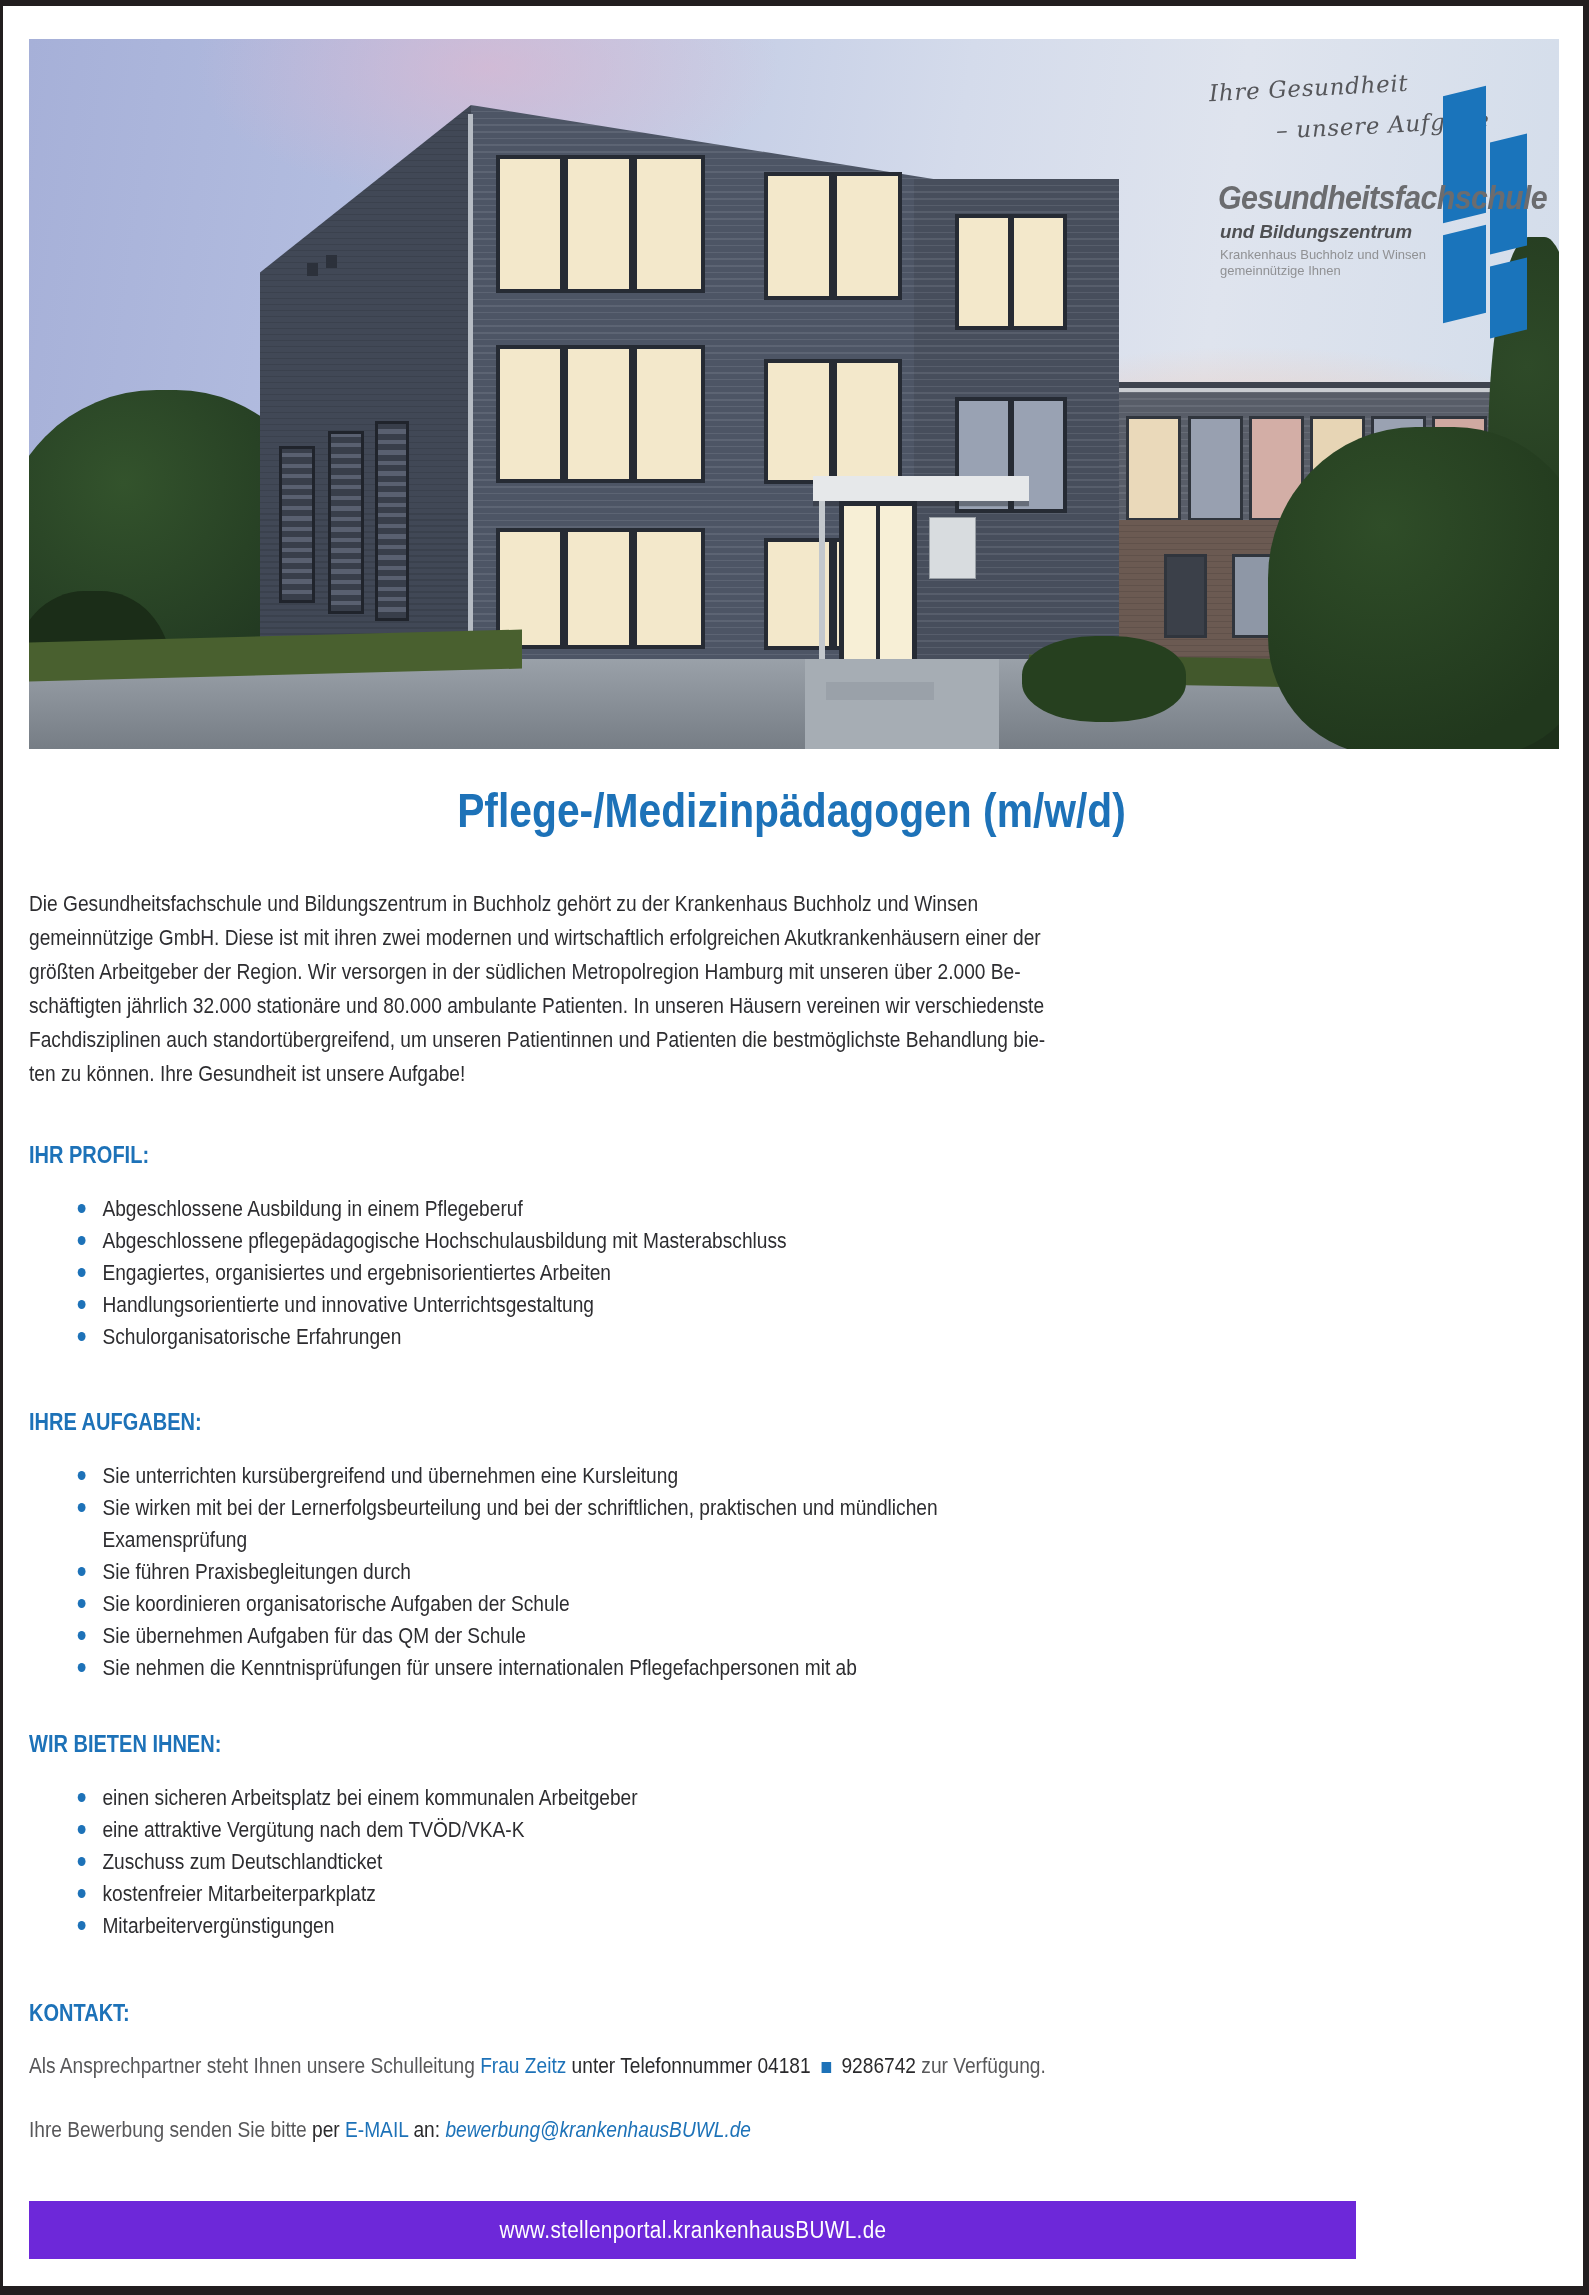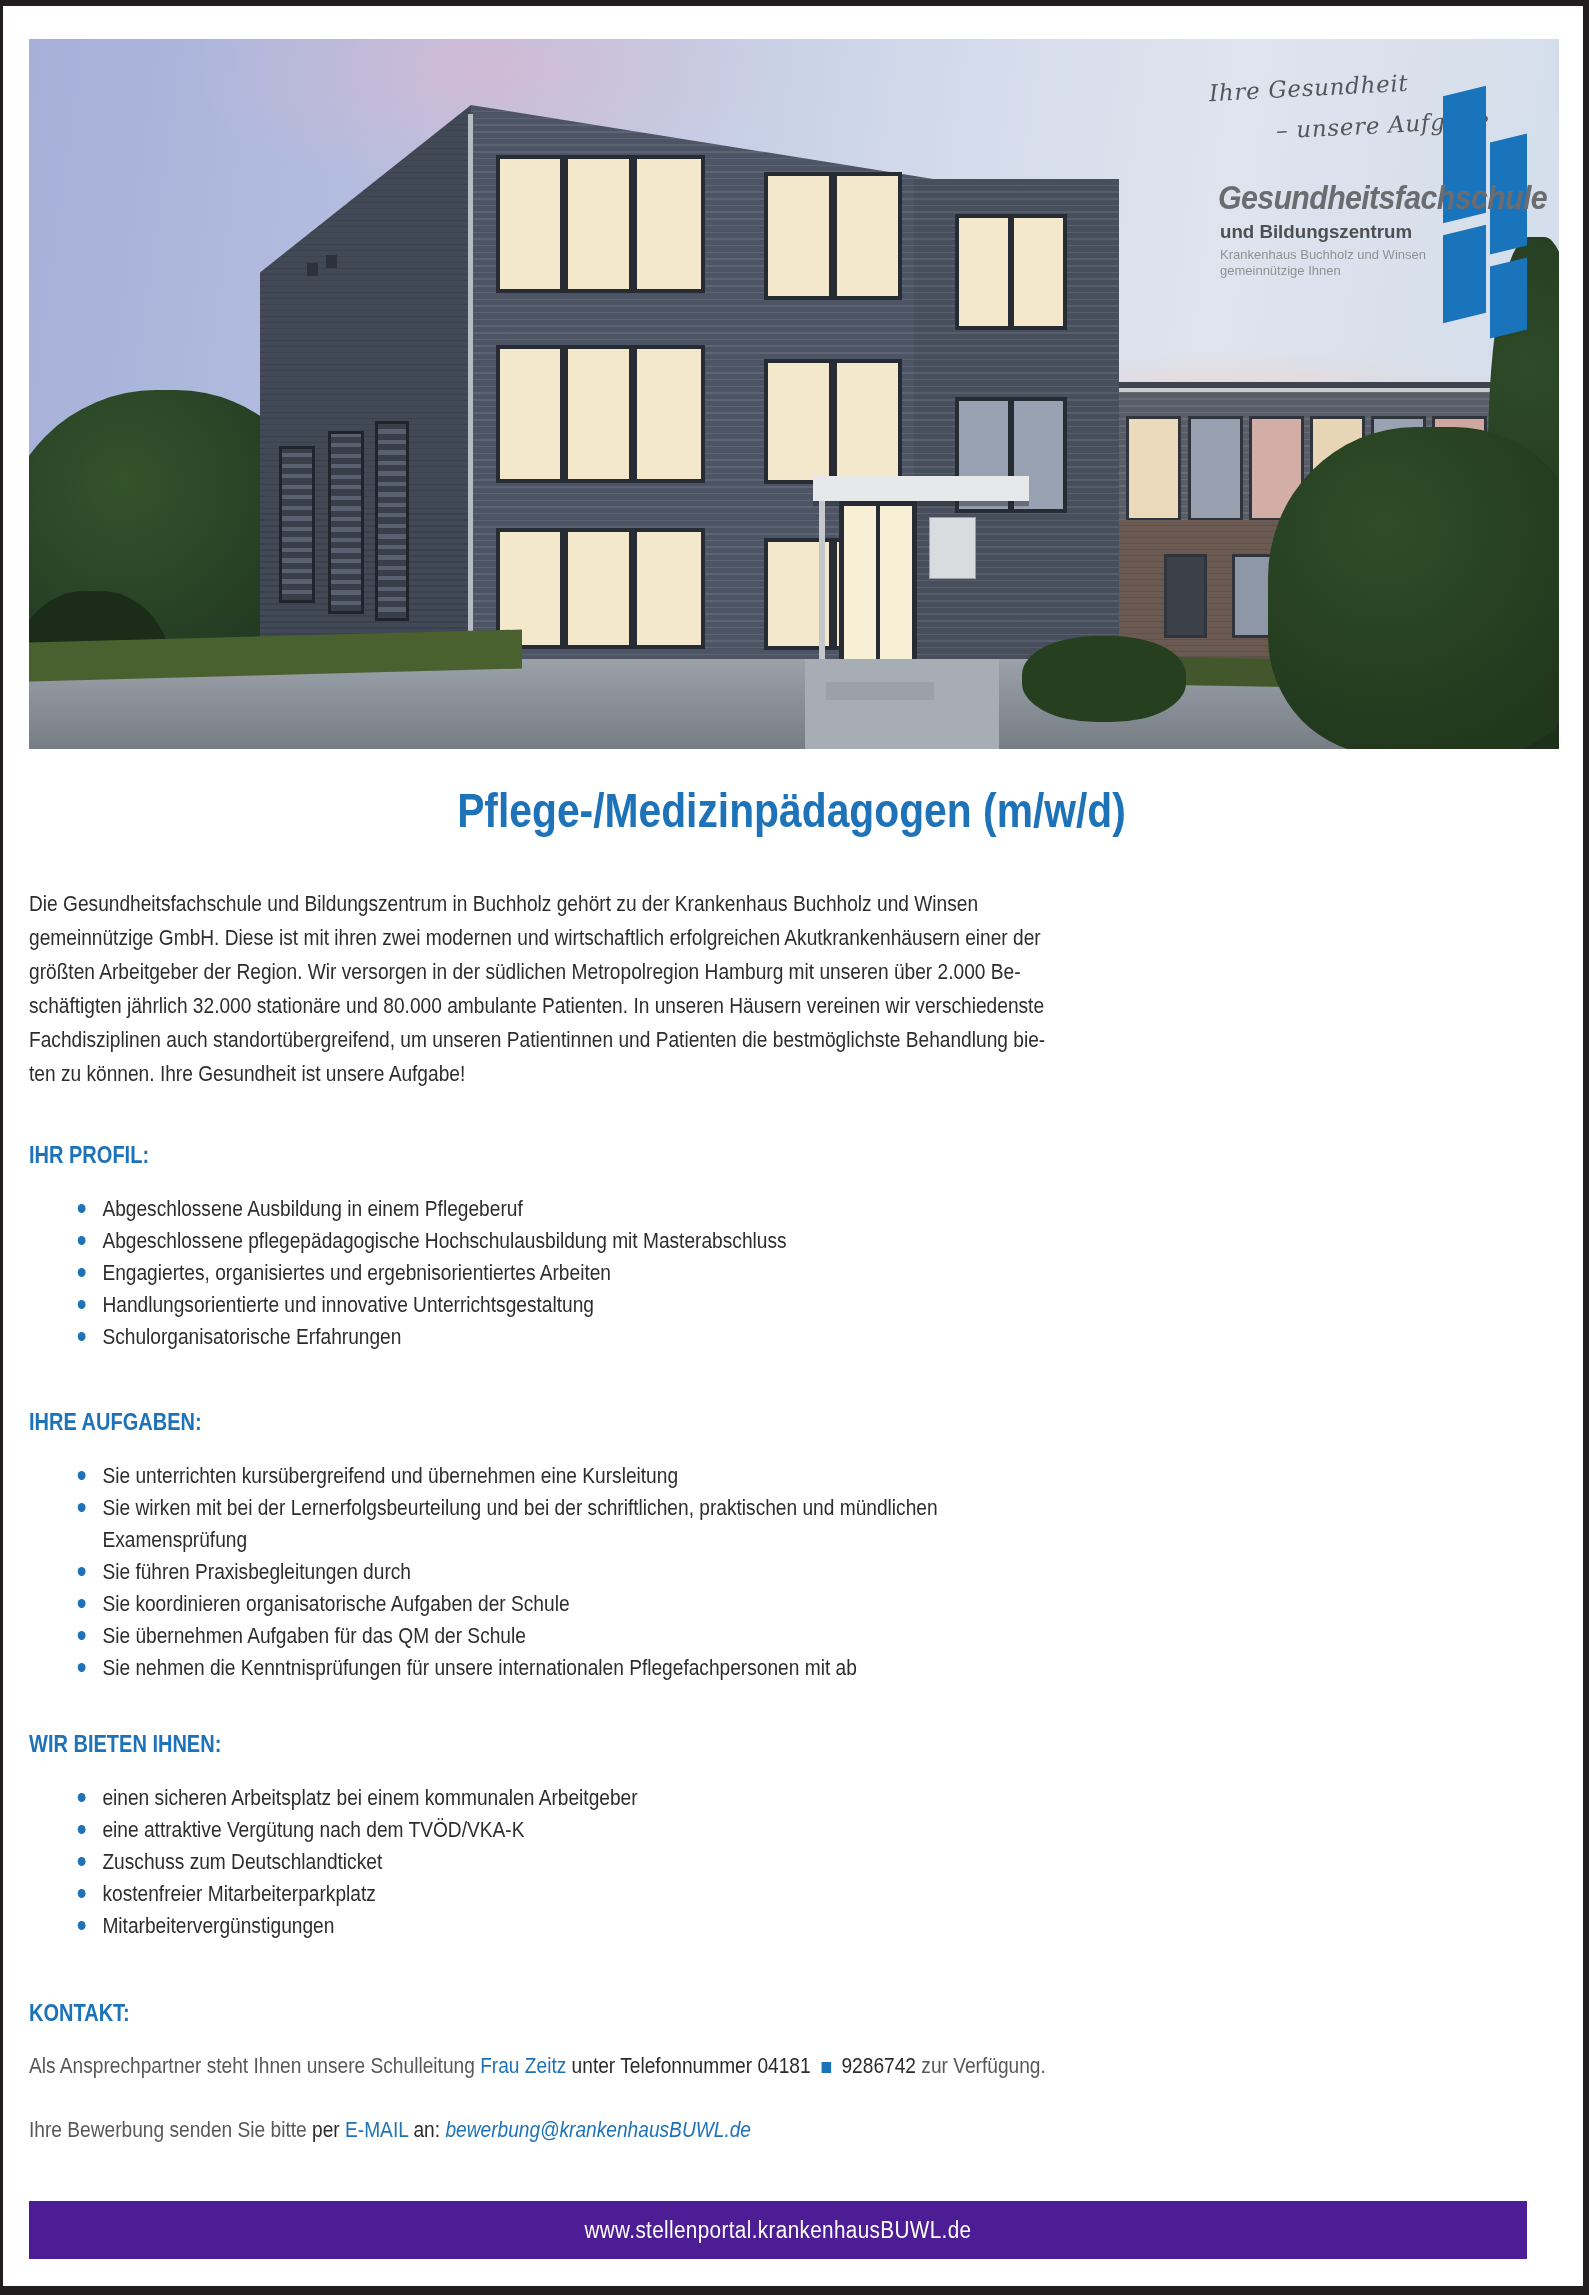--- a/index.html
+++ b/index.html
@@ -26,21 +26,21 @@
   .wwin{position:absolute;border:3px solid #30353d;box-sizing:border-box;}
   .blob{position:absolute;}
 
   
   .logo{position:absolute;left:1160px;top:63px;width:403px;height:224px;}
   .logo .script{position:absolute;font-family:"DejaVu Serif",serif;font-style:italic;
                 color:#55565a;font-size:23px;letter-spacing:0.7px;transform:rotate(-3deg);}
   .lbar{position:absolute;background:#1a74bb;transform:skewY(-14deg);}
   .logo-name{position:absolute;left:55px;top:110px;z-index:3;font-size:33px;font-style:italic;font-weight:600;
              color:#6b6c6f;transform:scaleX(0.92);transform-origin:0 0;white-space:nowrap;letter-spacing:-0.7px;}
-  .logo-sub{position:absolute;left:57px;top:152px;z-index:3;font-size:18.7px;font-weight:bold;color:#4e4f52;}
+  .logo-sub{position:absolute;left:57px;top:152px;z-index:3;font-size:18.7px;font-weight:bold;color:#4e4f52;font-style:italic;}
   .logo-org{position:absolute;left:57px;top:178px;z-index:3;font-size:13px;line-height:15.7px;color:#909194;}
 
   
   .banner{position:absolute;left:61px;top:686px;width:1427px;height:64px;background:#ffffff;
           display:flex;align-items:center;justify-content:center;}
   .banner-inner{font-size:30px;color:#2a2a2c;font-variant:small-caps;letter-spacing:1.1px;
                 transform:scaleX(0.88);transform-origin:50% 50%;white-space:nowrap;}
   .banner-sep{margin:0 22.4px;}
 
   
@@ -52,21 +52,21 @@
   .sec{position:absolute;left:26px;}
   .sec-h{font-size:23px;font-weight:bold;color:#1d72b8;margin:0 0 24px 0;line-height:28px;}
   .li{display:flex;line-height:32px;font-size:22px;color:#2d2d30;}
   .dot{flex:none;width:9px;height:9px;border-radius:50%;background:#1d72b8;margin:11.2px 19.4px 0 56px;}
   .contact-line{font-size:22px;line-height:30px;white-space:nowrap;}
   .seg-gray{color:#58585a;} .seg-dark{color:#2a2a2c;} .seg-blue{color:#1d72b8;}
   .seg-blue-italic{color:#1d72b8;font-style:italic;}
   .seg-square{display:inline-block;width:11.2px;height:11.2px;background:#1d72b8;margin:0 6px;}
 
   
-  .footer{position:absolute;left:26px;top:2195px;width:1498px;height:58px;background:#4c1d95;
+  .footer{position:absolute;left:26px;top:2195px;width:1327px;height:58px;background:#6d28d9;
           display:flex;align-items:center;justify-content:center;}
   .footer-inner{color:#ffffff;font-size:23px;letter-spacing:0.4px;
                 transform:scaleX(0.9);transform-origin:50% 50%;}
 </style>
 </head>
 <body>
 
 <div class="page">
 
   <div class="photo">

